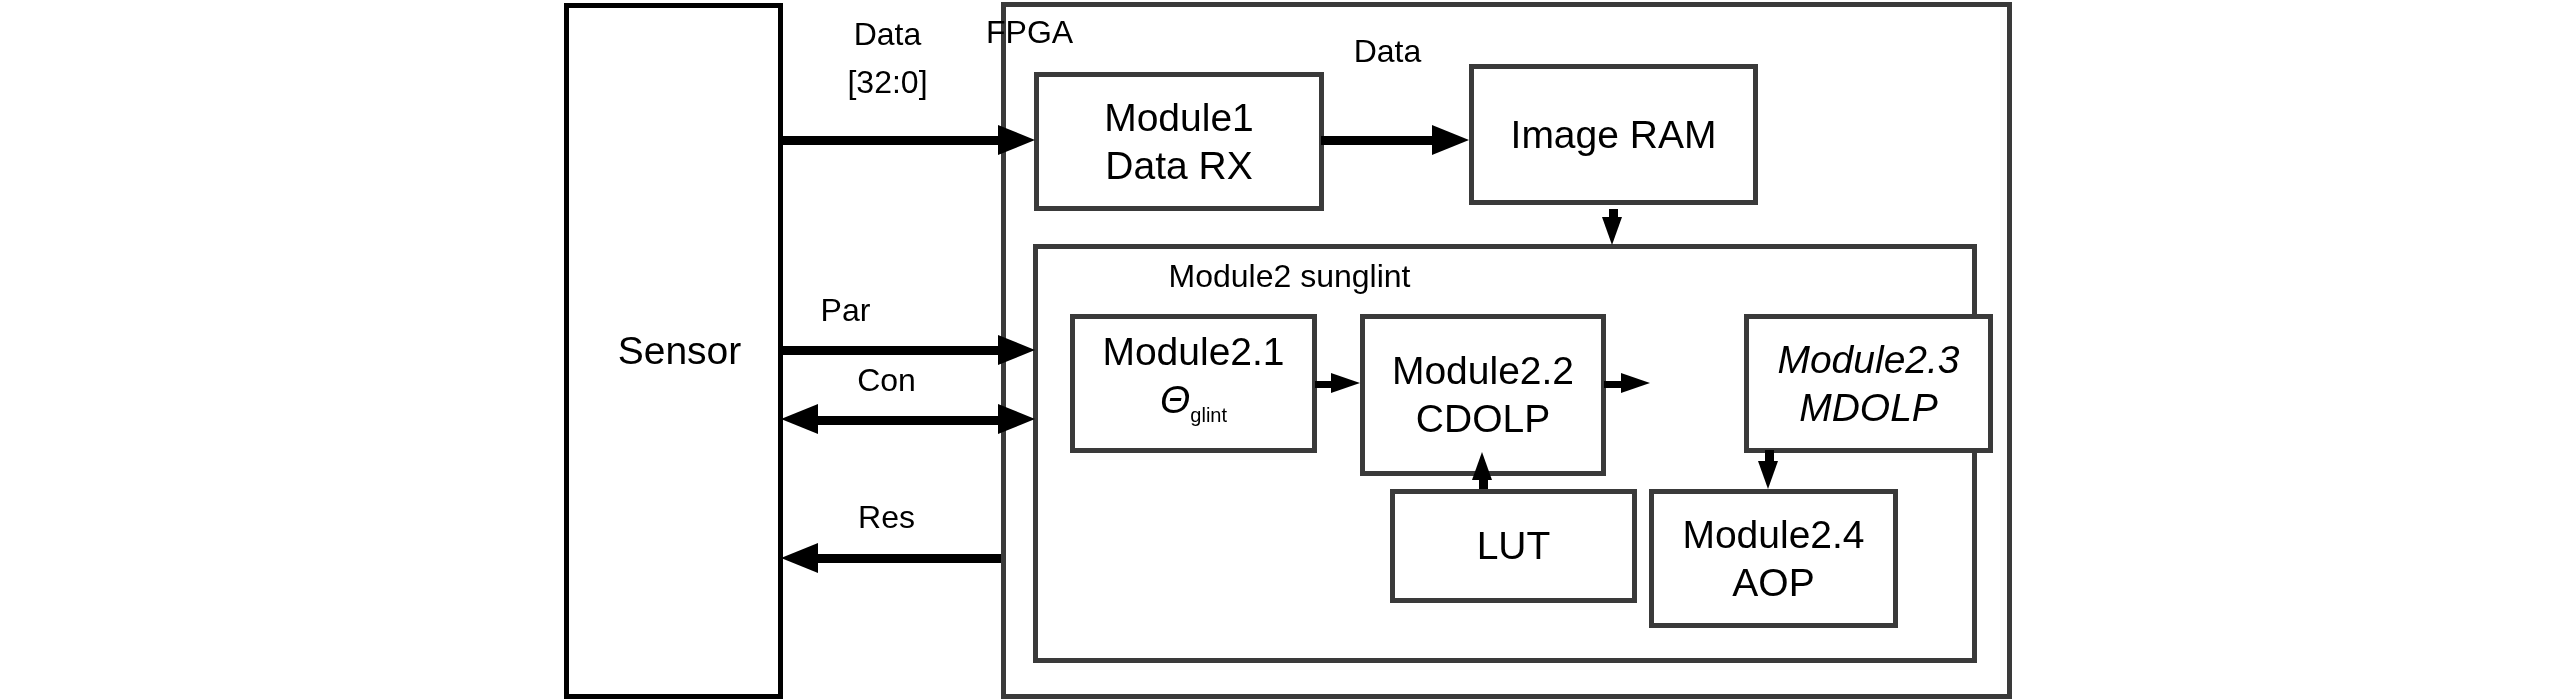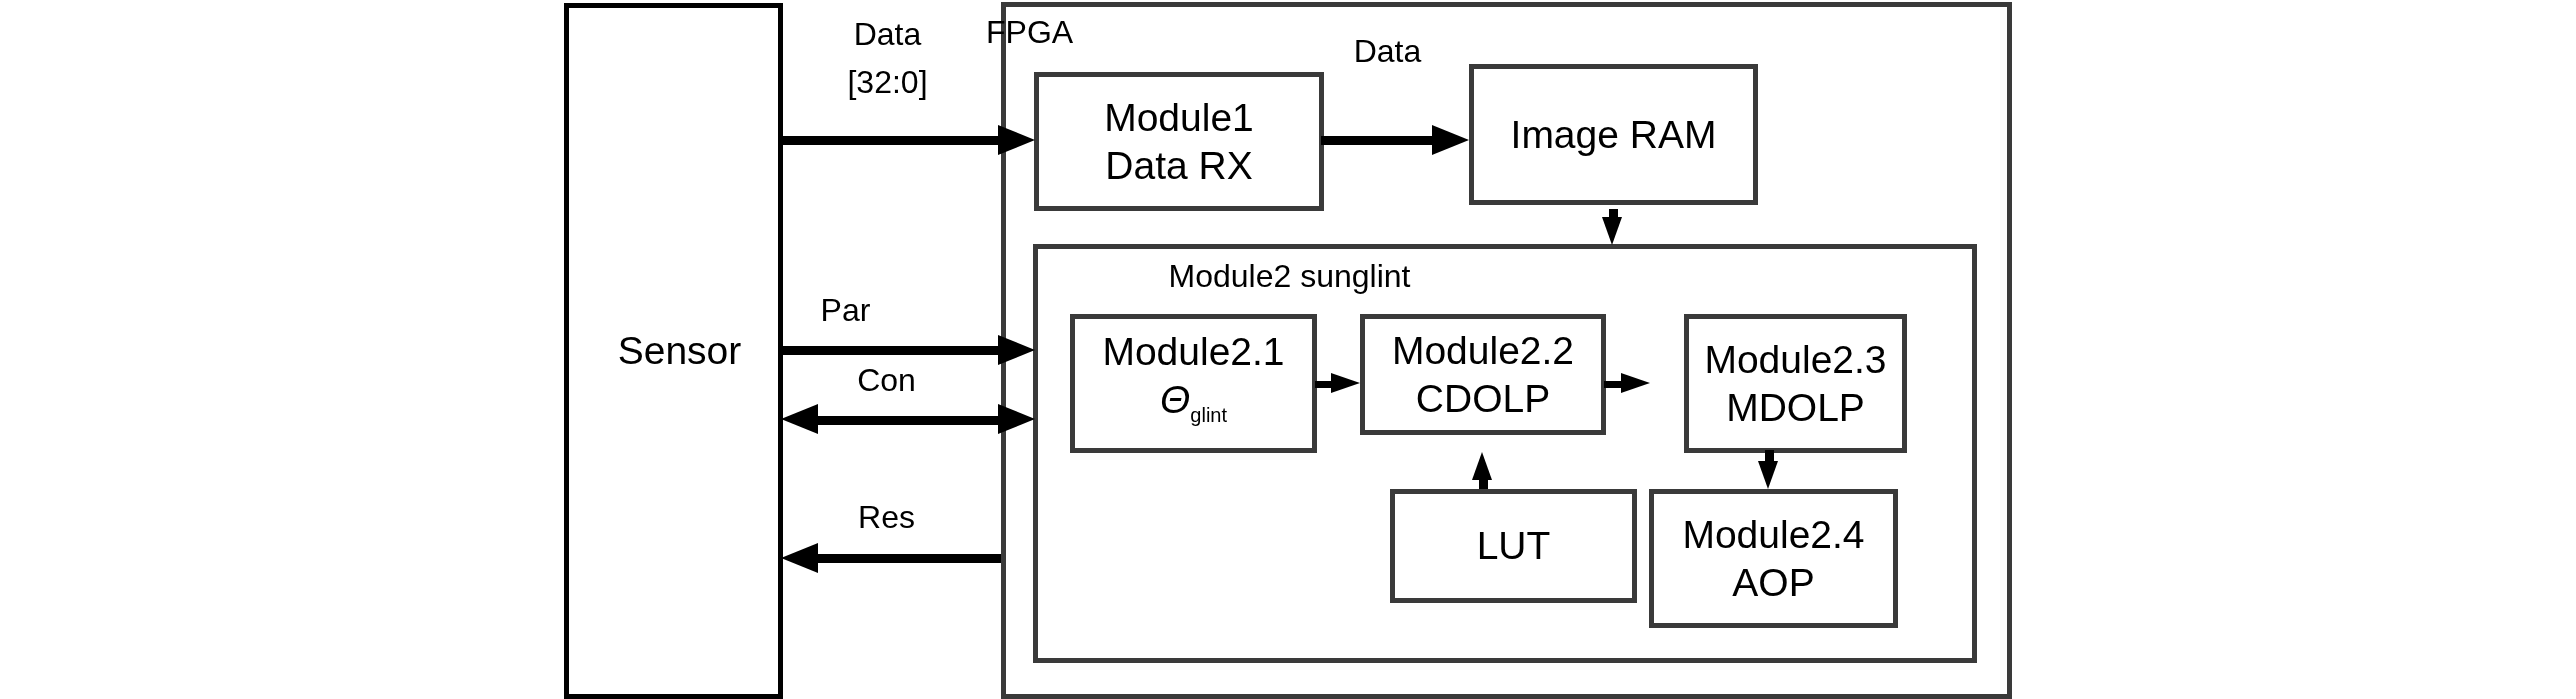--- a/index.html
+++ b/index.html
@@ -42,26 +42,26 @@
 </div>
 
 <div class="box" style="left:1033px;top:244px;width:944px;height:419px;"></div>
 <div class="plain" style="left:1101px;top:252px;width:377px;">Module2 sunglint</div>
 
 <div class="box" style="left:1070px;top:314px;width:247px;height:139px;">
   <div class="ln">Module2.1</div>
   <div class="ln"><span class="theta">Θ</span><span class="sub">glint</span></div>
 </div>
 
-<div class="box" style="left:1360px;top:314px;width:246px;height:121px;">
+<div class="box" style="left:1360px;top:314px;width:246px;height:162px;">
   <div class="ln">Module2.2</div>
   <div class="ln">CDOLP</div>
 </div>
 
-<div class="box" style="left:1684px;top:314px;width:223px;height:139px;">
+<div class="box" style="left:1744px;top:314px;width:249px;height:139px;font-style:italic;">
   <div class="ln">Module2.3</div>
   <div class="ln">MDOLP</div>
 </div>
 
 <div class="box" style="left:1390px;top:489px;width:247px;height:114px;">
   <div class="ln">LUT</div>
 </div>
 
 <div class="box" style="left:1649px;top:489px;width:249px;height:139px;">
   <div class="ln">Module2.4</div>

